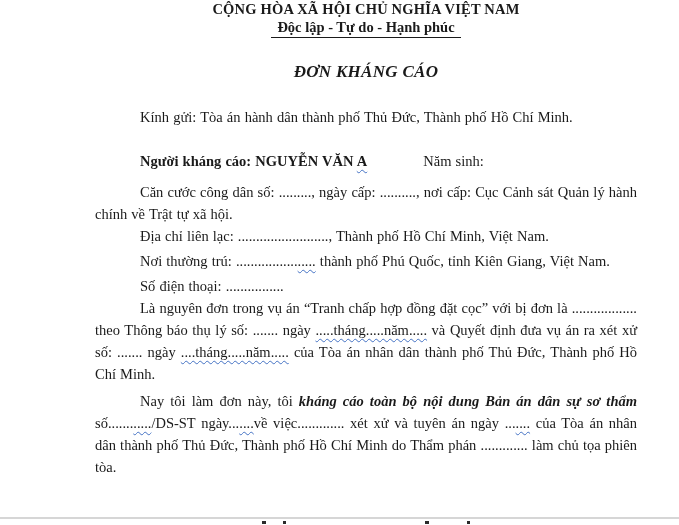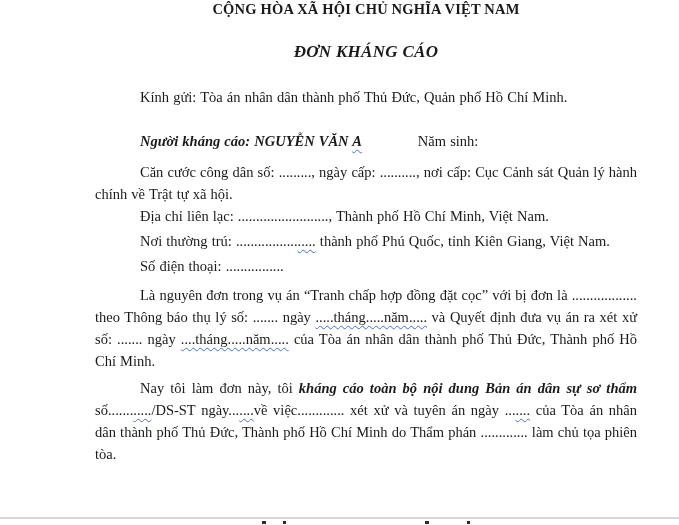--- a/index.html
+++ b/index.html
@@ -47,25 +47,25 @@
     font-size:14.5px;
     line-height:22px;
     text-indent:45px;
     word-spacing:.5px;
   }
   .p-kinh-gui{margin-top:24px;margin-bottom:22px;}
   .p-nguoi-khang-cao{margin-bottom:9px;}
   .p-can-cuoc{text-align:justify;}
   .p-noi-thuong-tru{margin-bottom:3px;}
   .p-dia-chi-lien-lac{margin-bottom:3px;}
-  .p-so-dien-thoai{margin-bottom:7px;}
+  .p-so-dien-thoai{}
   .p-la-nguyen-don{text-align:justify;margin-bottom:5px;}
   .p-nay-toi{text-align:justify;margin-bottom:1px;}
   .p-ly-do{}
-  .b{font-weight:bold;font-style:italic;}
+  .b{font-weight:bold;}
   .i{font-style:italic;}
   .sq{
     text-decoration-line:underline;
     text-decoration-style:wavy;
     text-decoration-color:var(--squiggle,#4472c4);
     text-decoration-thickness:1px;
     text-underline-offset:3px;
   }
   [data-name="run-nam-sinh-label"]{margin-left:56px;text-align:center;}
   
@@ -83,26 +83,29 @@
   .fragments i:nth-child(2){left:283px;width:3px;}
   .fragments i:nth-child(3){left:425px;}
   .fragments i:nth-child(4){left:467px;width:3px;}
 </style>
 </head>
 <body data-name="word-document-page" style="background: rgb(255, 255, 255); color: rgb(26, 26, 26);">
 
 <div class="content" data-name="page-content">
   <div class="header" data-name="national-header">
     <div class="h1" data-name="national-header-line1">CỘNG HÒA XÃ HỘI CHỦ NGHĨA VIỆT NAM</div>
+    <div class="h2-wrap" data-name="national-motto-wrap">
+      <span class="h2" data-name="national-motto">Độc lập - Tự do - Hạnh phúc</span>
+    </div>
   </div>
 
   <div class="title" data-name="document-title">ĐƠN KHÁNG CÁO</div>
 
   <div data-name="document-body">
-      <p class="para p-kinh-gui" data-name="paragraph-kinh-gui"><span data-name="run-text">Kính gửi: Tòa án nhân dân thành phố Thủ Đức, Quản phố Hồ Chí Minh.</span></p>
+      <p class="para p-kinh-gui" data-name="paragraph-kinh-gui"><span data-name="run-text">Kính gửi: Tòa án hành dân thành phố Thủ Đức, Thành phố Hồ Chí Minh.</span></p>
       <p class="para p-nguoi-khang-cao" data-name="paragraph-nguoi-khang-cao"><span class="b" data-name="run-text">Người kháng cáo: NGUYỄN VĂN </span><span class="b sq" data-name="run-appellant-name-flagged">A</span><span data-name="run-nam-sinh-label">Năm sinh:</span></p>
       <p class="para p-can-cuoc" data-name="paragraph-can-cuoc"><span data-name="run-text">Căn cước công dân số: ........., ngày cấp: .........., nơi cấp: Cục Cảnh sát Quản lý hành chính về Trật tự xã hội.</span></p>
       <p class="para p-dia-chi-lien-lac" data-name="paragraph-dia-chi-lien-lac"><span data-name="run-text">Địa chỉ liên lạc: ........................., Thành phố Hồ Chí Minh, Việt Nam.</span></p>
       <p class="para p-noi-thuong-tru" data-name="paragraph-noi-thuong-tru"><span data-name="run-text">Nơi thường trú: .................</span><span class="sq" data-name="run-text">.....</span><span data-name="run-text"> thành phố Phú Quốc, tỉnh Kiên Giang, Việt Nam.</span></p>
       <p class="para p-so-dien-thoai" data-name="paragraph-so-dien-thoai"><span data-name="run-text">Số điện thoại: ................</span></p>
       <p class="para p-la-nguyen-don" data-name="paragraph-la-nguyen-don"><span data-name="run-text">Là nguyên đơn trong vụ án “Tranh chấp hợp đồng đặt cọc” với bị đơn là .................. theo Thông báo thụ lý số: ....... ngày </span><span class="sq" data-name="run-text">.....tháng.....năm.....</span><span data-name="run-text"> và Quyết định đưa vụ án ra xét xử số: ....... ngày </span><span class="sq" data-name="run-text">....tháng.....năm.....</span><span data-name="run-text"> của Tòa án nhân dân thành phố Thủ Đức, Thành phố Hồ Chí Minh.</span></p>
       <p class="para p-nay-toi" data-name="paragraph-nay-toi"><span data-name="run-text">Nay tôi làm đơn này, tôi </span><span class="b i" data-name="run-text">kháng cáo toàn bộ nội dung Bản án dân sự sơ thẩm</span><span data-name="run-text"> số.......</span><span class="sq" data-name="run-text">.....</span><span data-name="run-text">/DS-ST ngày...</span><span class="sq" data-name="run-text">....</span><span data-name="run-text">về việc............. xét xử và tuyên án ngày ...</span><span class="sq" data-name="run-text">....</span><span data-name="run-text"> của Tòa án nhân dân thành phố Thủ Đức, Thành phố Hồ Chí Minh do Thẩm phán ............. làm chủ tọa phiên tòa.</span></p>
     </div>
 </div>
 

